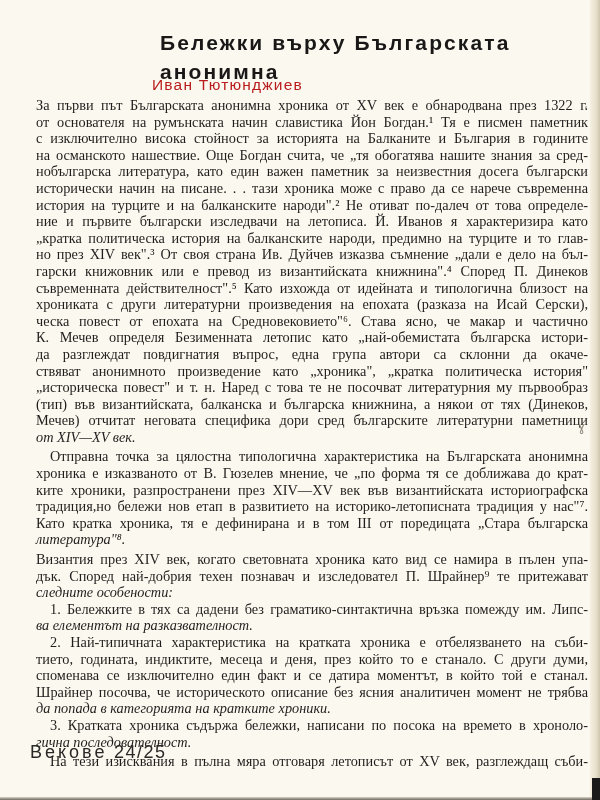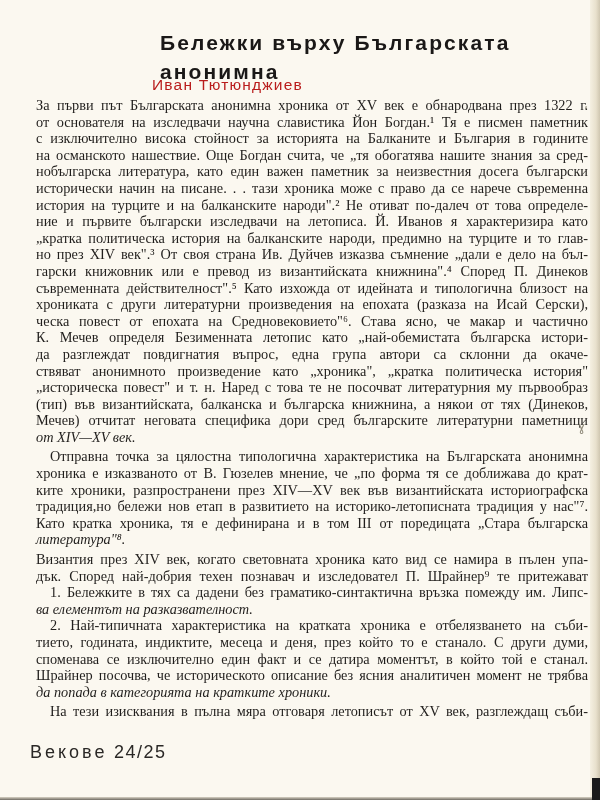--- a/index.html
+++ b/index.html
@@ -115,21 +115,21 @@
 
 <h1 class="title">
   <span style="display:block">Бележки върху Българската анонимна</span>
 </h1>
 
 <div class="author">Иван  Тютюнджиев</div>
 
 <div class="body-text" id="body-text">
     <div>
       <span class="line">За първи път Българската анонимна хроника от XV век е обнародвана през 1322 г.</span>
-      <span class="line">от основателя на изследвачи научна славистика Йон Богдан.¹ Тя е писмен паметник</span>
+      <span class="line">от основателя на румънската начин славистика Йон Богдан.¹ Тя е писмен паметник</span>
       <span class="line">с изключително висока стойност за историята на Балканите и България в годините</span>
       <span class="line">на османското нашествие. Още Богдан счита, че „тя обогатява нашите знания за сред-</span>
       <span class="line">нобългарска литература, като един важен паметник  за неизвестния досега български</span>
       <span class="line">исторически начин на писане. . . тази хроника може с право да се нарече съвременна</span>
       <span class="line">история на турците и на балканските народи".² Не отиват по-далеч от това определе-</span>
       <span class="line">ние и първите български изследвачи на летописа. Й. Иванов я характеризира като</span>
       <span class="line">„кратка политическа история на балканските народи, предимно на турците и то глав-</span>
       <span class="line">но през XIV век".³ От своя страна Ив. Дуйчев изказва съмнение „дали е дело на бъл-</span>
       <span class="line"> гарски книжовник или е превод из византийската книжнина".⁴ Според П. Динеков</span>
       <span class="line">съвременната действителност".⁵ Като изхожда от идейната и типологична близост на</span>
@@ -149,31 +149,36 @@
       <span class="line">хроника е изказваното от В. Гюзелев мнение, че „по форма тя се доближава до крат-</span>
       <span class="line">ките хроники, разпространени през XIV—XV век във византийската историографска</span>
       <span class="line">традиция,но бележи нов етап в развитието на историко-летописната традиция у нас"⁷.</span>
       <span class="line">Като кратка хроника, тя е дефинирана и в том III от поредицата „Стара българска</span>
       <span class="line last">литература"⁸.</span>
     </div>
     <div class="para-gap"></div>
     <div>
       <span class="line">Византия през XIV век, когато световната хроника като вид се намира в пълен упа-</span>
       <span class="line">дък. Според  най-добрия техен  познавач  и изследовател  П. Шрайнер⁹ те притежават</span>
+      <span class="line last">следните особености:</span>
     </div>
     <div>
       <span class="line indent">1.  Бележките в тях са дадени без граматико-синтактична връзка помежду им. Липс-</span>
       <span class="line last">ва  елементът  на  разказвателност.</span>
     </div>
     <div>
       <span class="line indent">2.  Най-типичната характеристика на кратката хроника е отбелязването на съби-</span>
       <span class="line">тието, годината,  индиктите, месеца и деня, през който то е станало. С други думи,</span>
       <span class="line">споменава се изключително един факт и се датира моментът, в който той  е станал.</span>
       <span class="line">Шрайнер посочва, че историческото описание без ясния аналитичен момент не трябва</span>
       <span class="line last">да попада в категорията на кратките хроники.</span>
+    </div>
+    <div>
+      <span class="line indent">3.  Кратката хроника съдържа бележки,  написани по посока на времето в хроноло-</span>
+      <span class="line last">гична  последователност.</span>
     </div>
     <div class="para-gap"></div>
     <div>
       <span class="line indent">На тези изисквания в пълна мяра отговаря летописът от XV век,  разглеждащ съби-</span>
     </div>
   </div>
 
 <div class="pencil-mark" style="left:578px; top:420px;">ɣ</div>
 <div class="pencil-mark" style="left:584px; top:104px;">ʼ</div>
 

